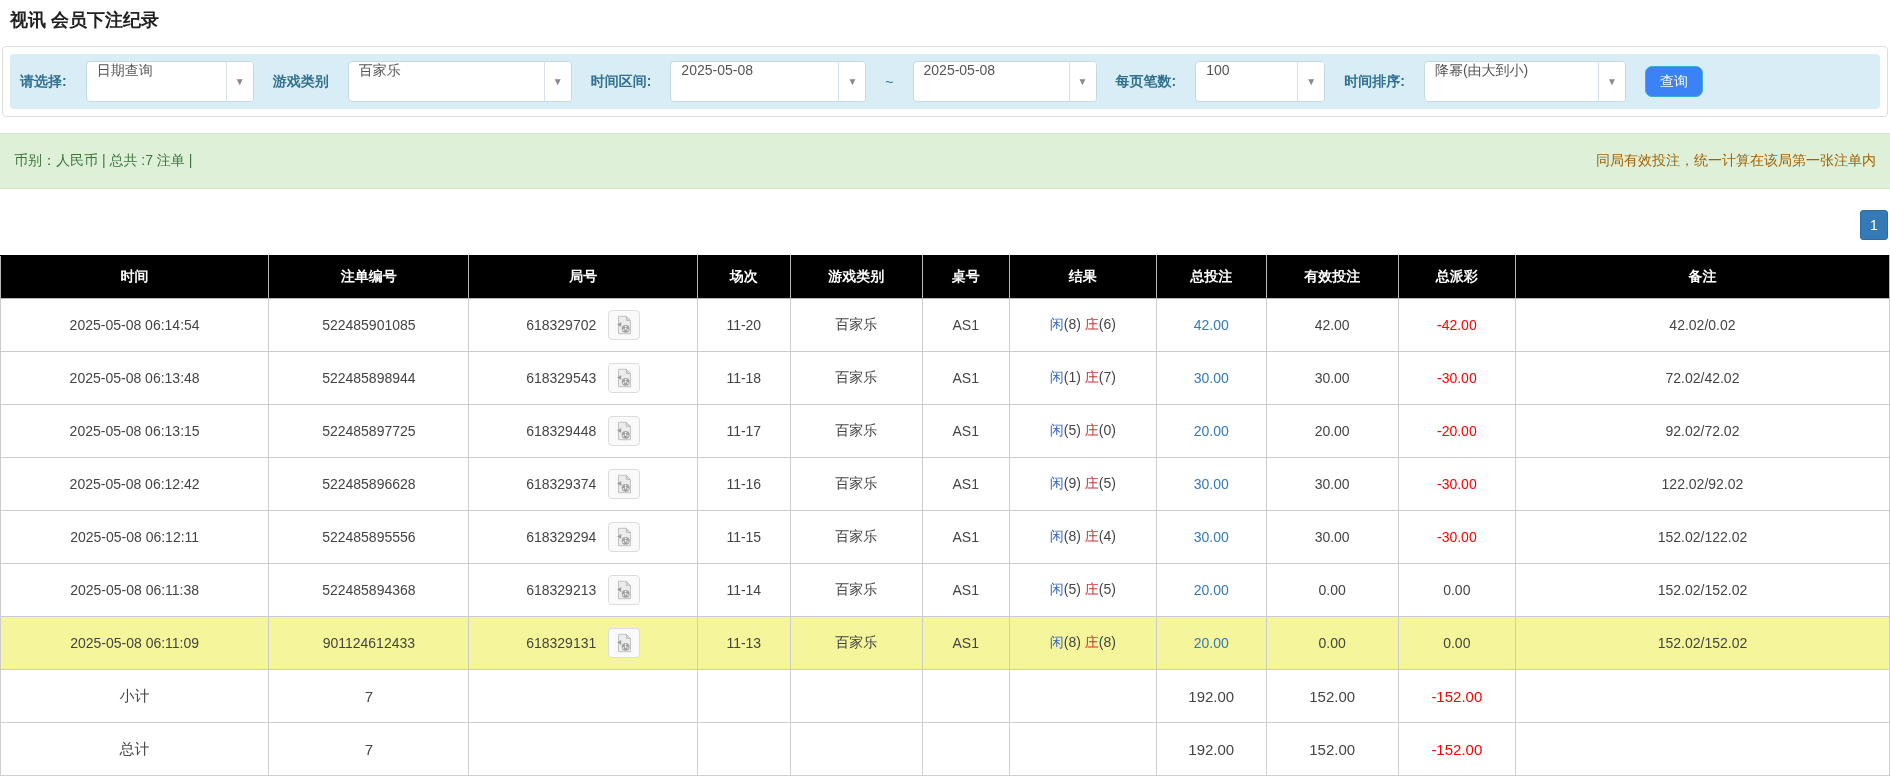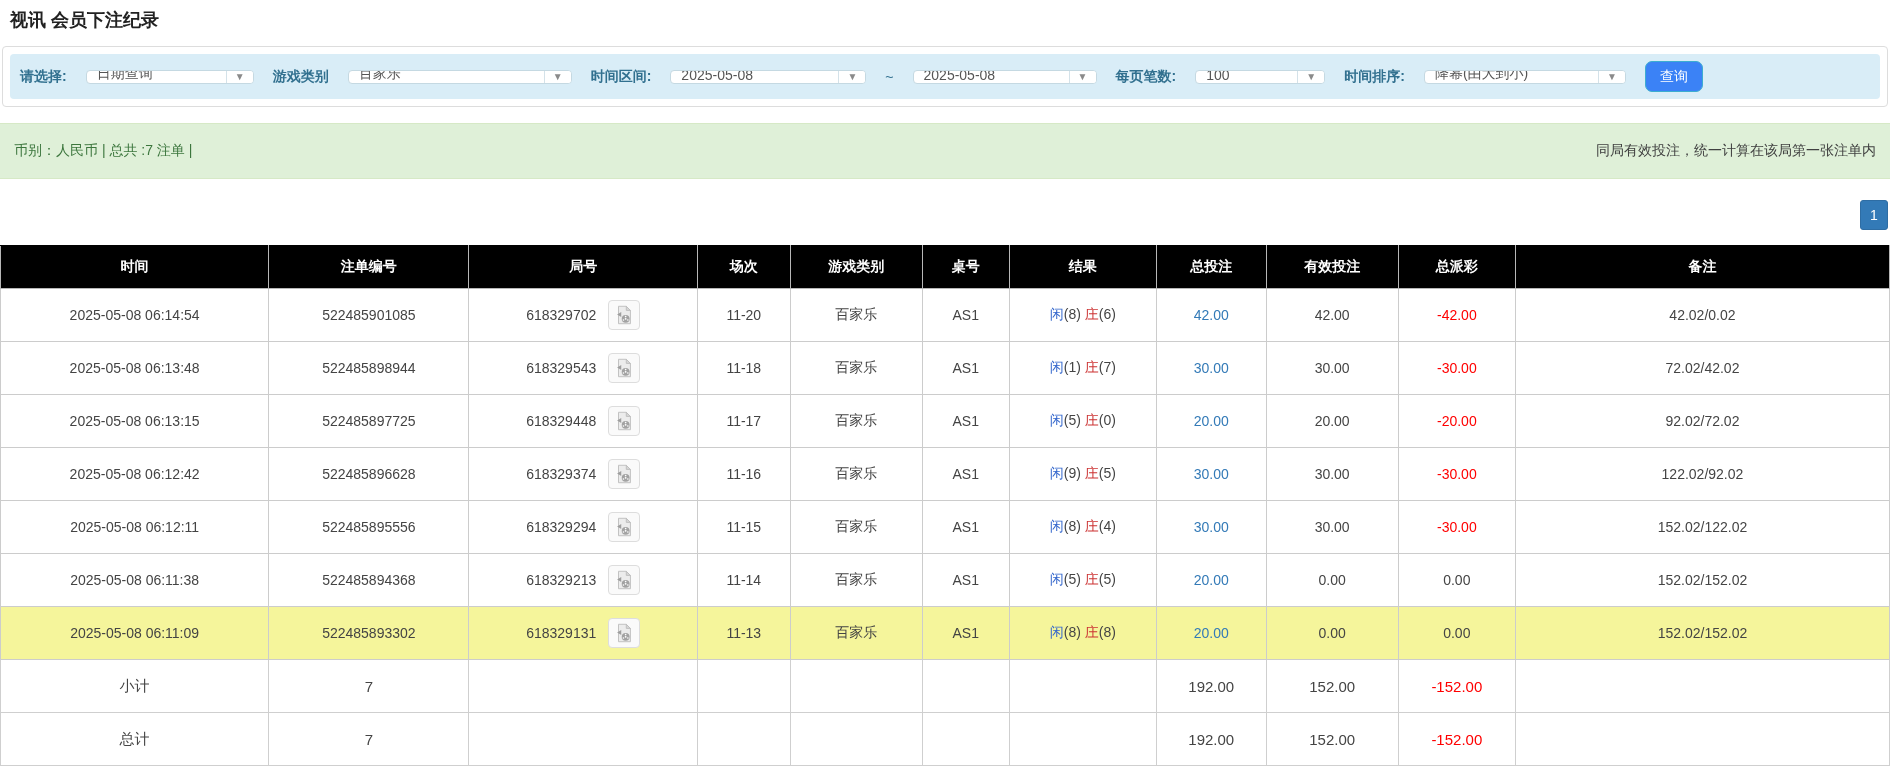--- a/index.html
+++ b/index.html
@@ -17,23 +17,23 @@
   .filter-panel {
     margin: 0 2px; background: #fff;
     border: 1px solid #ddd; border-radius: 4px; padding: 7px;
   }
   .filter-bar {
     background: #d9edf7; border-radius: 4px;
     padding: 7px 10px; display: flex; align-items: center; gap: 19px;
   }
   .flabel { color: #31708f; font-weight: bold; font-size: 14px; white-space: nowrap; }
   .sel, .datebox {
-    display: flex; align-items: flex-end; justify-content: space-between;
+    display: flex; align-items: flex-start; justify-content: space-between;
     background: #fff; border: 1px solid #c5d9e2; border-radius: 4px;
-    height: 14px; font-size: 14px; color: #555; cursor: pointer; overflow: hidden;
+    height: 41px; font-size: 14px; color: #555; cursor: pointer; overflow: hidden;
   }
   .sel-text { padding-left: 10px; white-space: nowrap; }
   .sel-arrow {
     border-left: 1px solid #d4e2e9; width: 27px; align-self: stretch;
     display: flex; align-items: center; justify-content: center;
     color: #8a8a8a; font-size: 10px; background: #fff;
   }
   .tilde { color: #31708f; font-size: 14px; }
   .search-btn {
     background: #3b82f6; color: #fff; border: 1px solid #3cadd0;
@@ -41,21 +41,21 @@
     cursor: pointer; font-family: inherit;
   }
   
   .summary-bar {
     margin-top: 16px; background: #dff0d8;
     border-top: 1px solid #d6e9c6; border-bottom: 1px solid #d6e9c6;
     padding: 18px 14px; display: flex; justify-content: space-between; align-items: center;
     font-size: 14px;
   }
   .summary-left { color: #3c763d; text-align: right; }
-  .summary-right { color: #404040; }
+  .summary-right { color: #a16207; }
   
   .pager-row { display: flex; justify-content: flex-end; padding-right: 2px; }
   .pager-row.top { margin-top: 21px; margin-bottom: 15px; }
   .pager-row.bottom { margin-top: 13px; }
   .page-btn {
     min-width: 28px; height: 30px; background: #337ab7; color: #fff;
     border: 1px solid #2e6da4; border-radius: 3px; font-size: 14px;
     display: flex; align-items: center; justify-content: center; cursor: pointer;
   }
   
@@ -355,21 +355,21 @@
       <span class="p-label">闲</span><span>(5) </span>
       <span class="b-label">庄</span><span>(5)</span>
     </td>
     <td><a class="bet-link">20.00</a></td>
     <td>0.00</td>
     <td>0.00</td>
     <td>152.02/152.02</td>
   </tr>
       <tr class="hl">
     <td>2025-05-08 06:11:09</td>
-    <td>522485893302</td>
+    <td>901124612433</td>
     <td>
       <span class="round-wrap">
         <span>618329131</span>
         <span class="video-btn">
           <svg width="22" height="22" viewBox="0 0 24 24" aria-hidden="true">
             <path d="M6 2.5h8.5L19 7v14.5H6z" fill="#ececec" stroke="#bdbdbd" stroke-width="1"></path>
             <path d="M14.5 2.5V7H19z" fill="#d6d6d6" stroke="#bdbdbd" stroke-width="1"></path>
             <path d="M4.5 11.5l4.5-2.8v5.6z" fill="#9e9e9e"></path>
             <circle cx="13.8" cy="16.2" r="4.3" fill="#a2a2a2"></circle>
             <circle cx="13.8" cy="16.2" r="1" fill="#fff"></circle>

